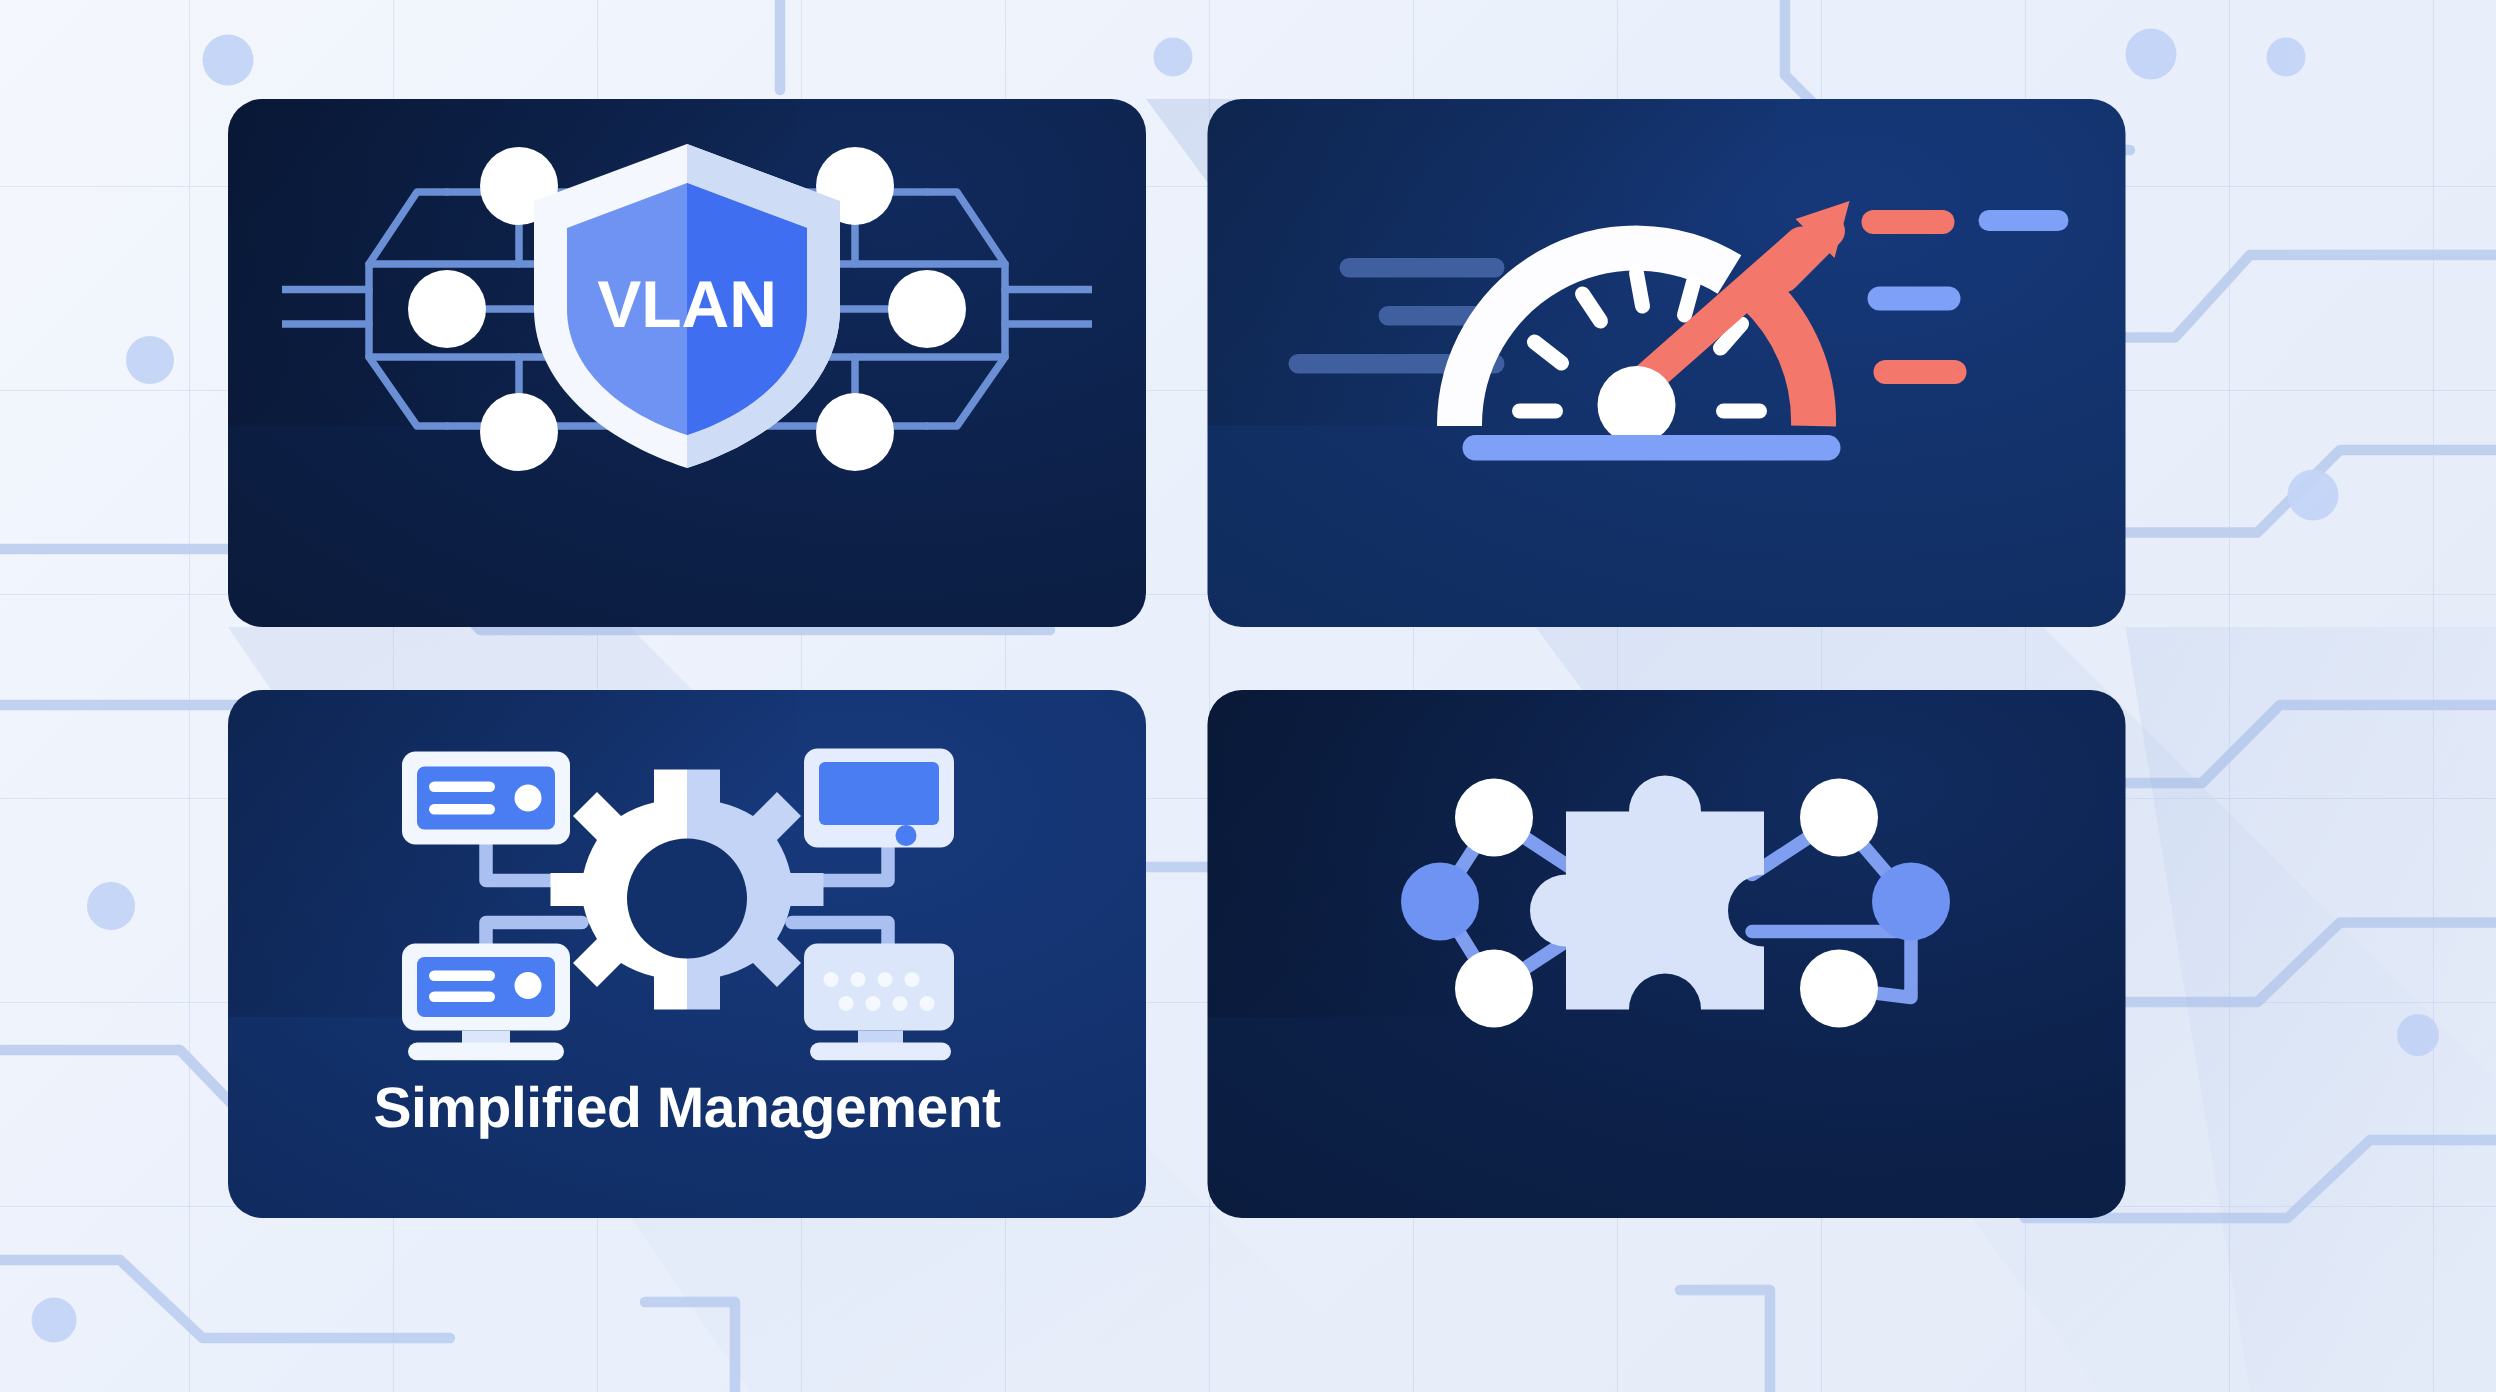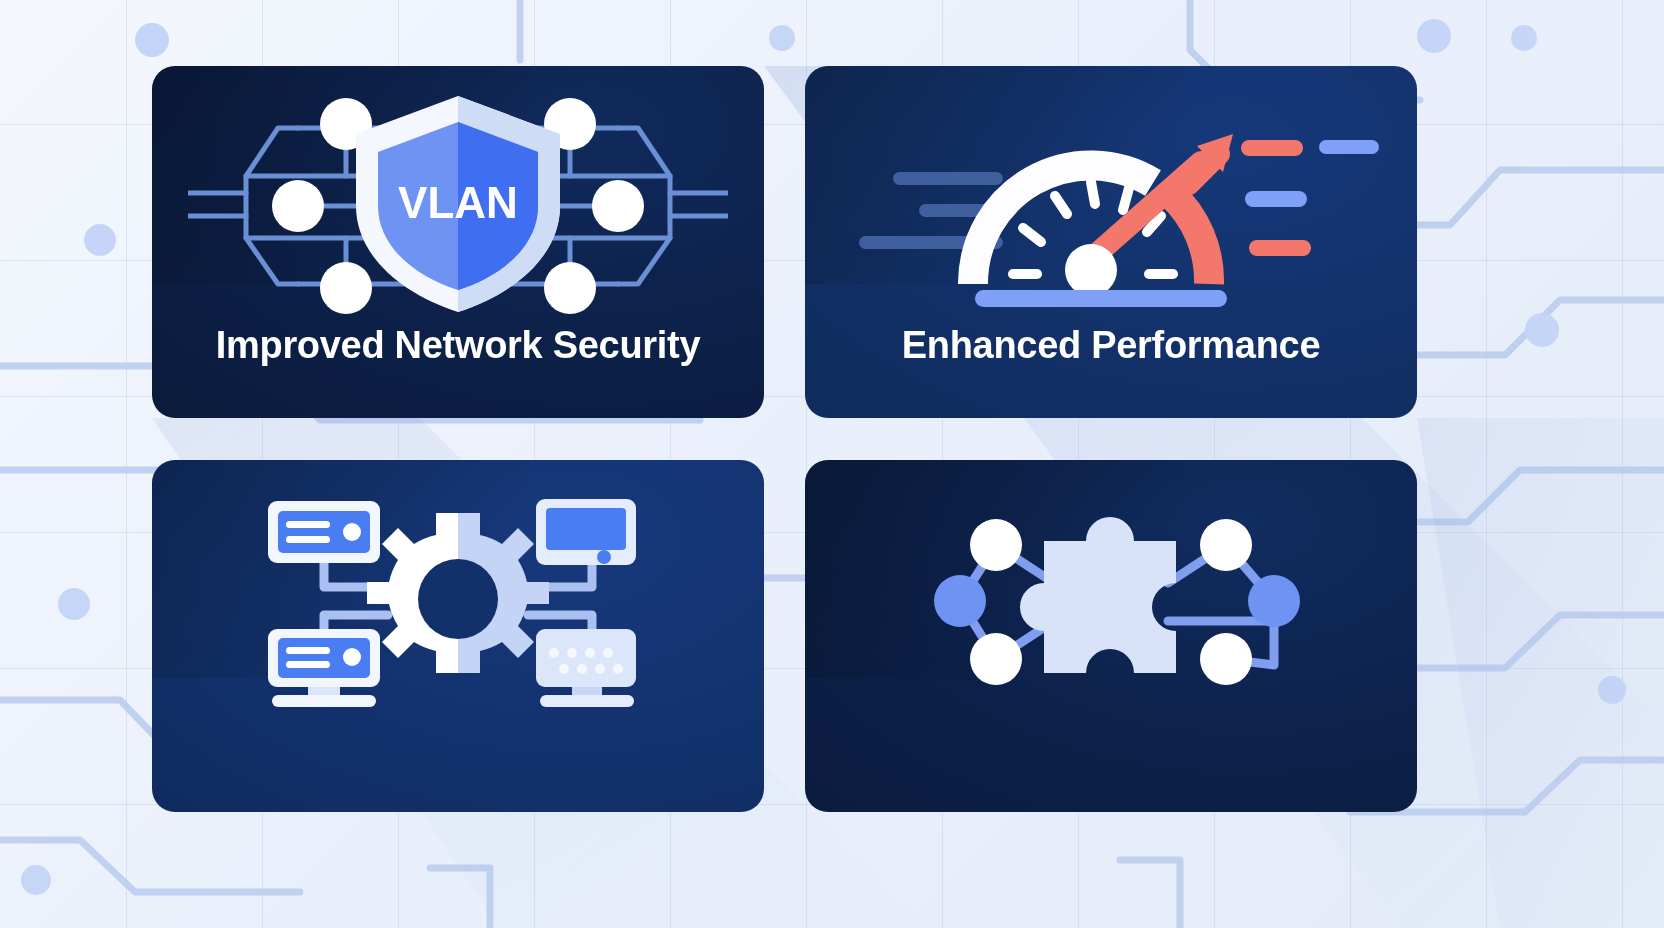--- a/index.html
+++ b/index.html
@@ -147,21 +147,20 @@
 
           <g>
             <path d="M270 8 L372 46 L372 118 C372 168 326 206 270 224 C214 206 168 168 168 118 L168 46 Z" fill="#f4f7fe"></path>
             <path d="M270 8 L372 46 L372 118 C372 168 326 206 270 224 Z" fill="#cfdcf6"></path>
             <path d="M270 34 L350 64 L350 118 C350 158 314 188 270 202 C226 188 190 158 190 118 L190 64 Z" fill="#6f93f2"></path>
             <path d="M270 34 L350 64 L350 118 C350 158 314 188 270 202 Z" fill="#3f6ef0"></path>
             <text x="270" y="130" text-anchor="middle" font-family="Liberation Sans, sans-serif" font-size="44" font-weight="bold" fill="#ffffff">VLAN</text>
           </g>
         </svg>
       </div>
-      <div class="card-title">Improved Network Security</div>
     </div>
 
     <div class="card card-b">
       <div class="card-art">
         <svg width="540" height="230" viewBox="0 0 540 230">
 
           <g fill="#3f5f9e">
             <rect x="52" y="84" width="110" height="13" rx="6.5"></rect>
             <rect x="78" y="116" width="84" height="13" rx="6.5"></rect>
             <rect x="18" y="148" width="144" height="13" rx="6.5"></rect>
@@ -191,21 +190,20 @@
           <rect x="134" y="202" width="252" height="17" rx="8.5" fill="#7fa0f7"></rect>
 
           <g>
             <rect x="400" y="52" width="62" height="16" rx="8" fill="#f4776b"></rect>
             <rect x="478" y="52" width="60" height="14" rx="7" fill="#7fa0f7"></rect>
             <rect x="404" y="103" width="62" height="16" rx="8" fill="#7fa0f7"></rect>
             <rect x="408" y="152" width="62" height="16" rx="8" fill="#f4776b"></rect>
           </g>
         </svg>
       </div>
-      <div class="card-title">Enhanced Performance</div>
     </div>
 
     <div class="card card-c">
       <div class="card-art">
         <svg width="420" height="220" viewBox="0 0 420 220">
 
           <g fill="none" stroke="#a9c0f0" stroke-width="9" stroke-linecap="round" stroke-linejoin="round">
             <path d="M76 74 L76 100 L140 100"></path>
             <path d="M344 74 L344 100 L280 100"></path>
             <path d="M76 150 L76 128 L140 128"></path>
@@ -254,20 +252,21 @@
               <circle cx="316" cy="182" r="5"></circle>
                 <circle cx="334" cy="182" r="5"></circle>
               <circle cx="352" cy="182" r="5"></circle>
                 <circle cx="370" cy="182" r="5"></circle>
             </g>
             <rect x="324" y="200" width="30" height="10" fill="#c6d6f6"></rect>
             <rect x="292" y="208" width="94" height="12" rx="6" fill="#e4ecfd"></rect>
           </g>
         </svg>
       </div>
+      <div class="card-title">Simplified Management</div>
     </div>
 
     <div class="card card-d">
       <div class="card-art">
         <svg width="470" height="220" viewBox="0 0 470 220">
           <g fill="none" stroke="#7f9ef0" stroke-width="9" stroke-linecap="round" stroke-linejoin="round">
             <path d="M84 114 L120 58 L178 96"></path>
             <path d="M84 114 L120 172 L178 134"></path>
             <path d="M292 96 L350 58 L398 114"></path>
             <path d="M292 134 L398 134 L398 178 L350 172"></path>

